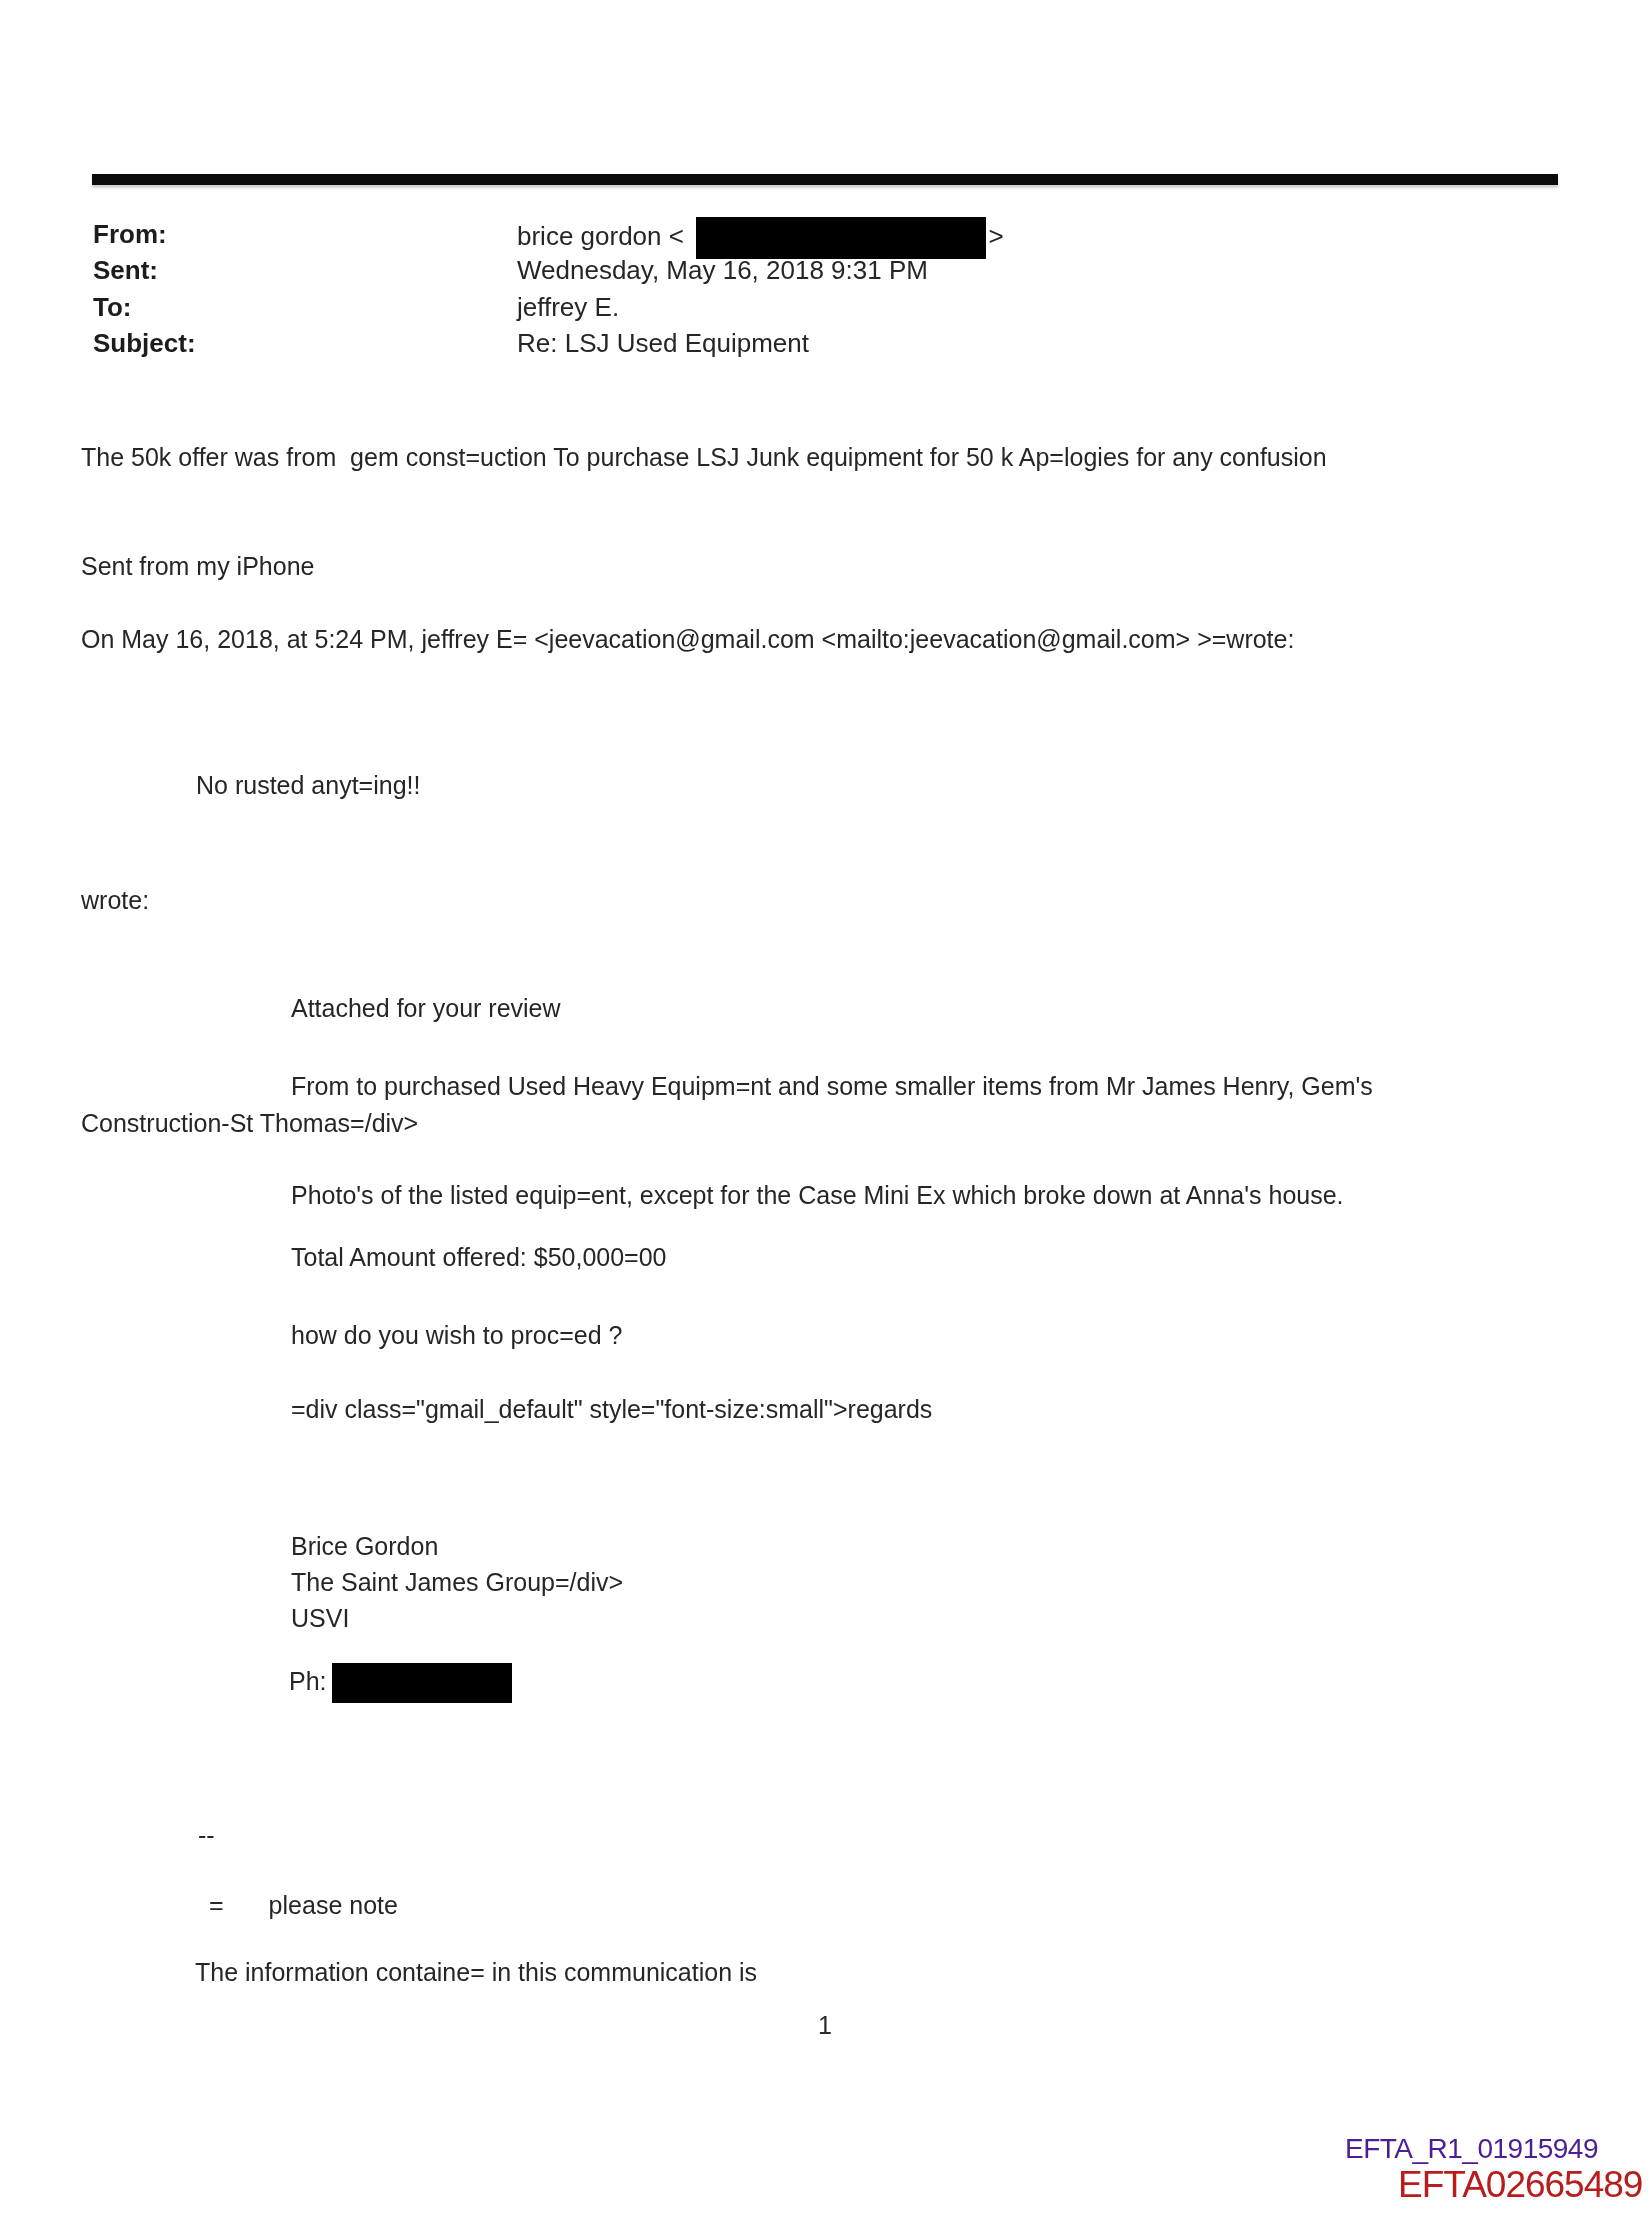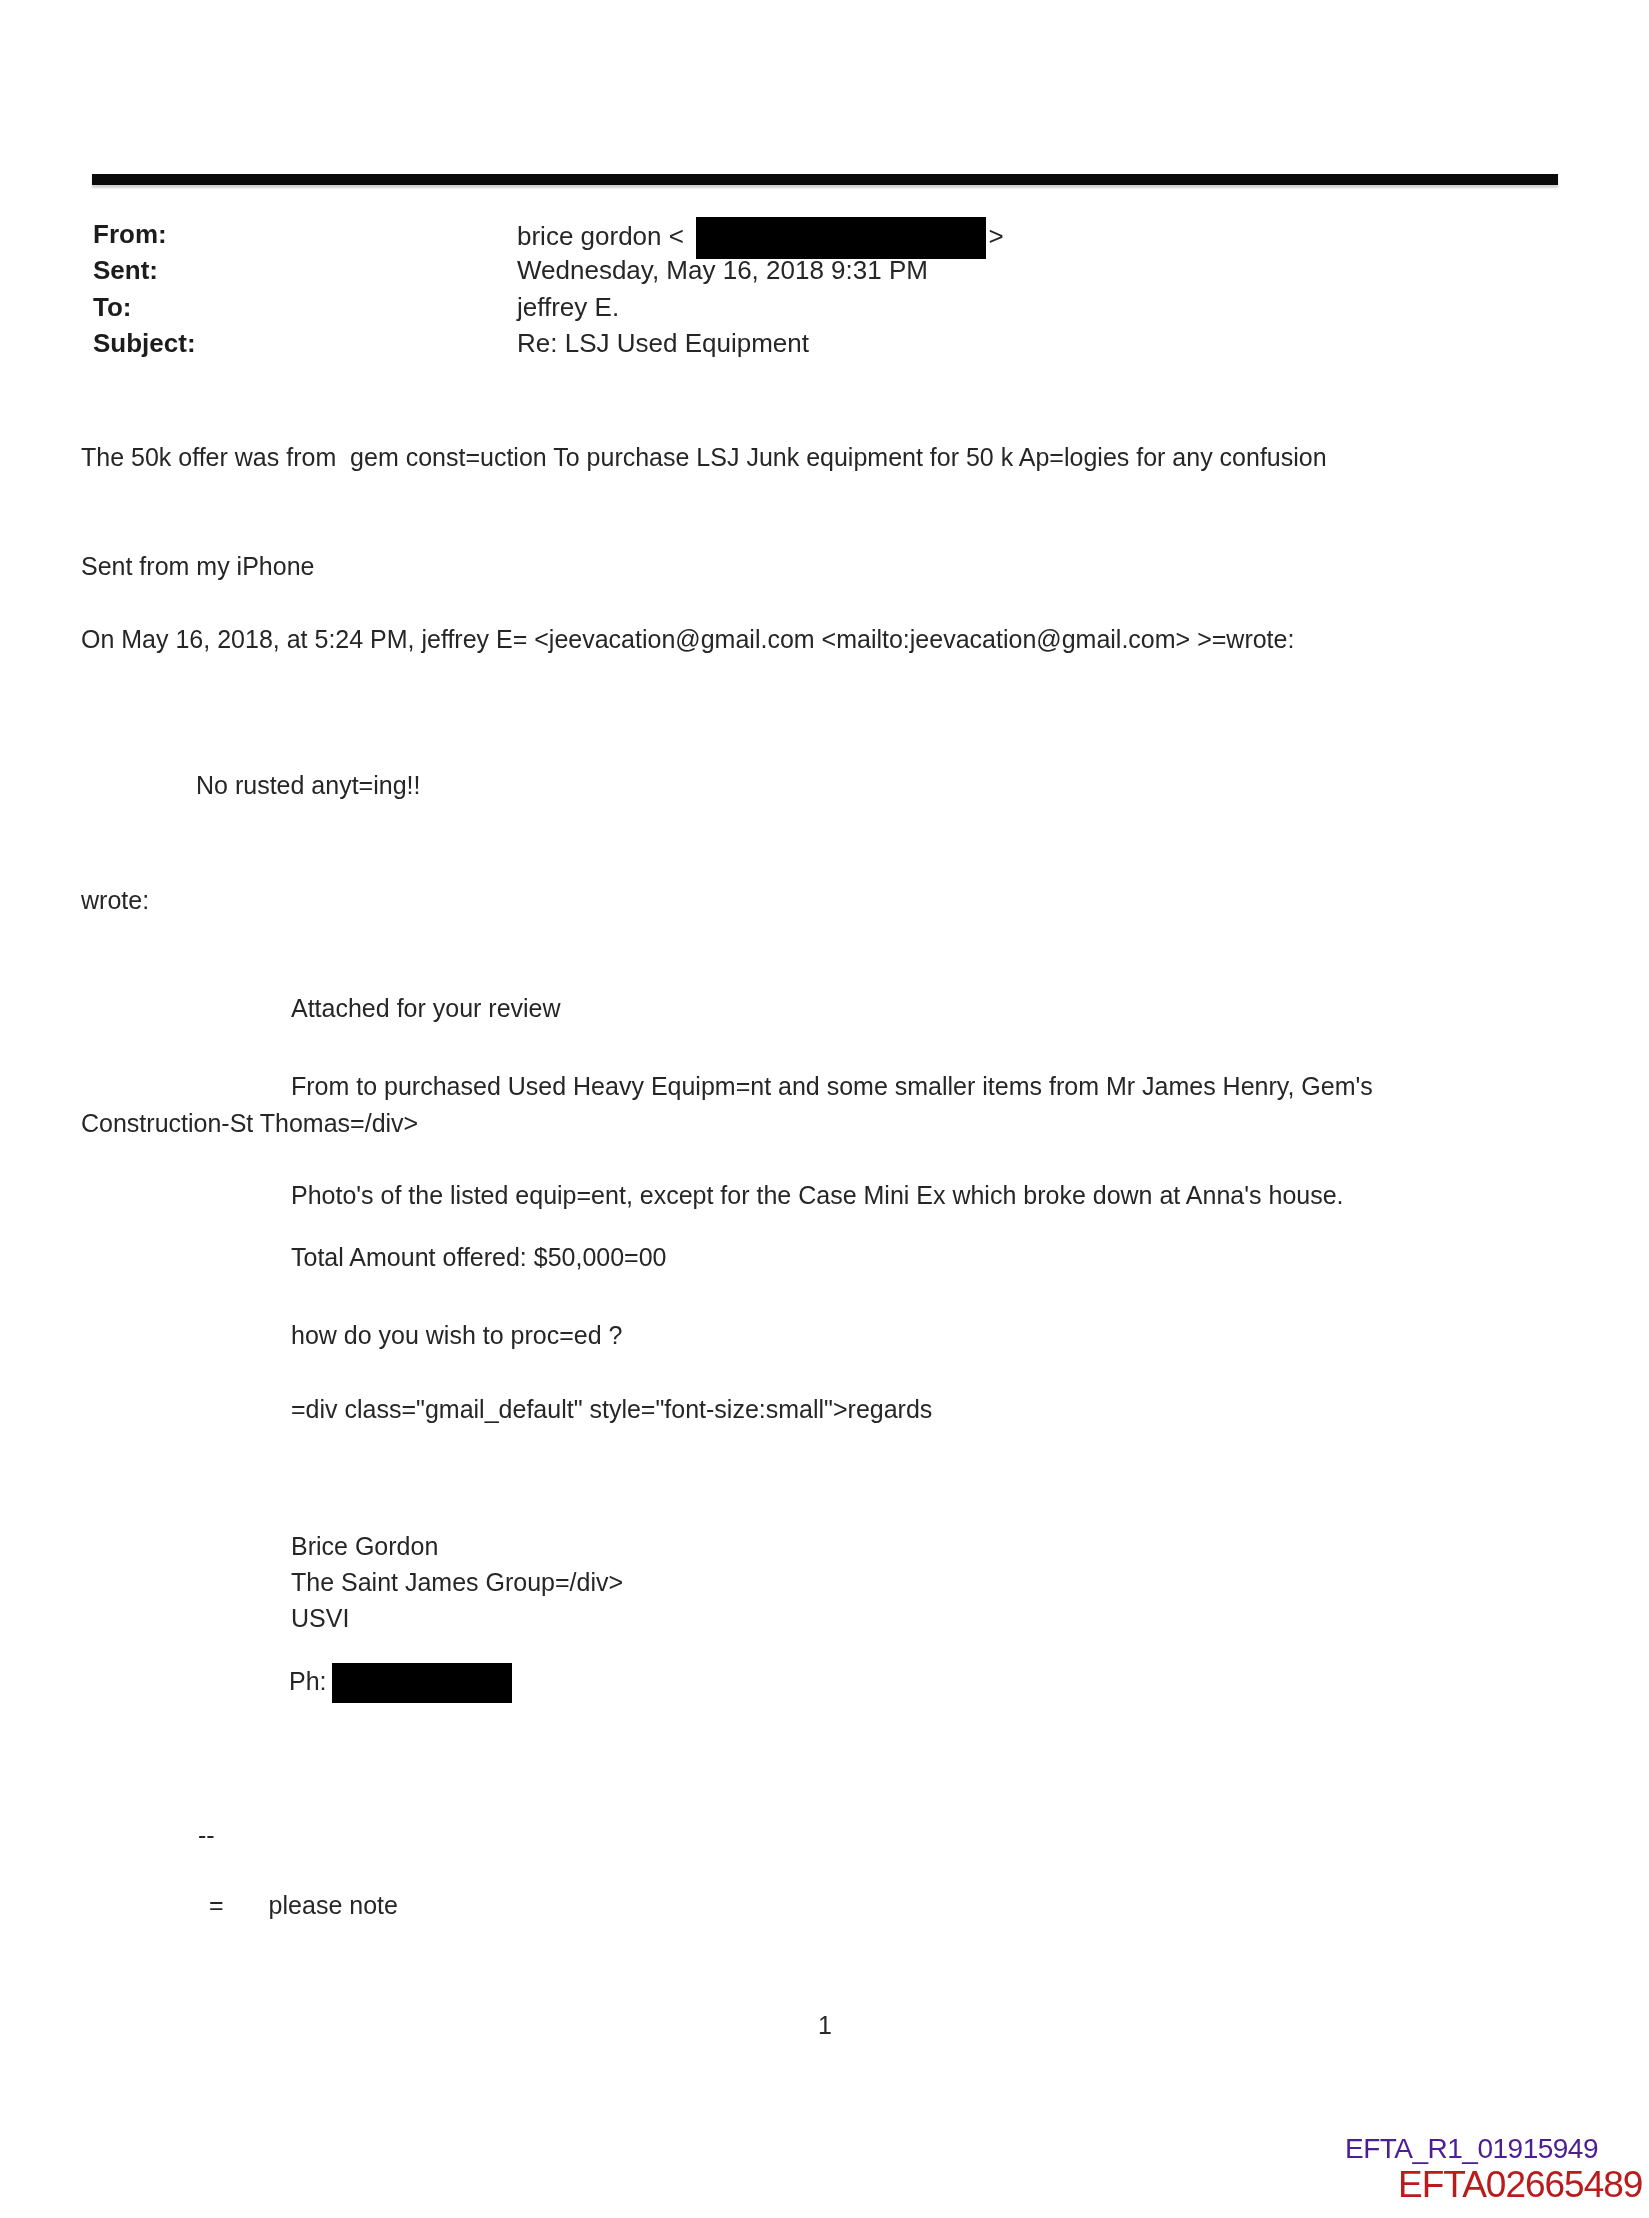--- a/index.html
+++ b/index.html
@@ -133,20 +133,21 @@
   <div class="line l2" style="top:1531px">Brice Gordon</div>
   <div class="line l2" style="top:1567px">The Saint James Group=/div&gt;</div>
   <div class="line l2" style="top:1603px">USVI</div>
 
   <div class="line" style="left:289px; top:1663px"><span>Ph:</span><span class="redaction red-ph"></span></div>
 
   <div class="line" style="left:198px; top:1820px">--</div>
 
   <div class="line" style="left:209px; top:1890px"><span>=</span><span class="note-gap">please note</span></div>
 
+  <div class="line" style="left:195px; top:1957px">The information containe= in this communication is</div>
 
   <div class="pagenum">1</div>
 
   <div class="bates-secondary">EFTA_R1_01915949</div>
   <div class="bates-primary">EFTA02665489</div>
 
 </div>
 
 
 </body></html>

